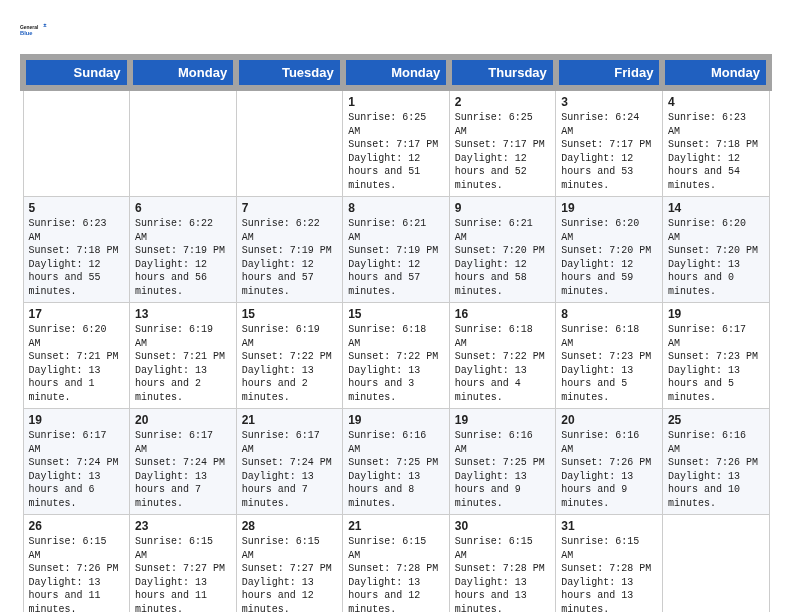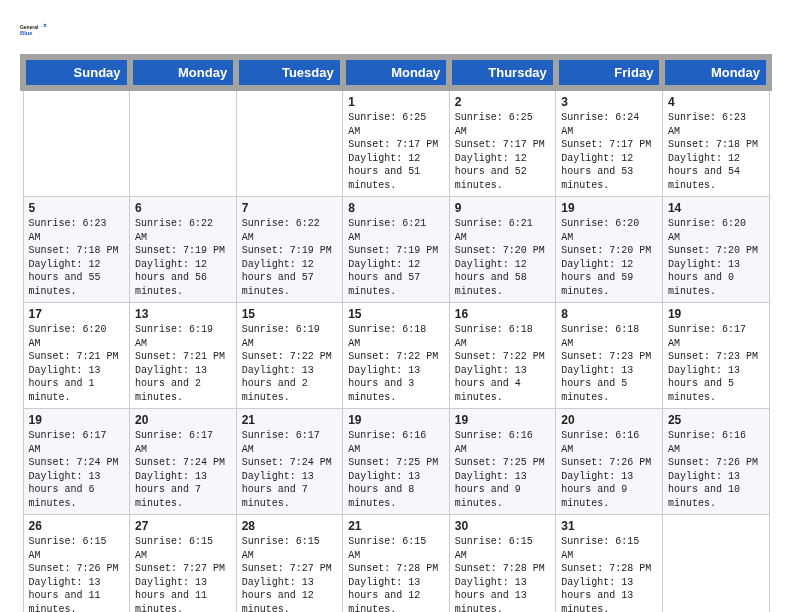--- a/index.html
+++ b/index.html
@@ -234,21 +234,21 @@
             <div class="day-number">25</div>
             <div class="day-info">Sunrise: 6:16 AM<br>Sunset: 7:26 PM<br>Daylight: 13 hours and 10 minutes.</div>
           </td>
         </tr>
         <tr>
           <td>
             <div class="day-number">26</div>
             <div class="day-info">Sunrise: 6:15 AM<br>Sunset: 7:26 PM<br>Daylight: 13 hours and 11 minutes.</div>
           </td>
           <td>
-            <div class="day-number">27</div>
+            <div class="day-number">23</div>
             <div class="day-info">Sunrise: 6:15 AM<br>Sunset: 7:27 PM<br>Daylight: 13 hours and 11 minutes.</div>
           </td>
           <td>
             <div class="day-number">28</div>
             <div class="day-info">Sunrise: 6:15 AM<br>Sunset: 7:27 PM<br>Daylight: 13 hours and 12 minutes.</div>
           </td>
           <td>
             <div class="day-number">21</div>
             <div class="day-info">Sunrise: 6:15 AM<br>Sunset: 7:28 PM<br>Daylight: 13 hours and 12 minutes.</div>
           </td>

